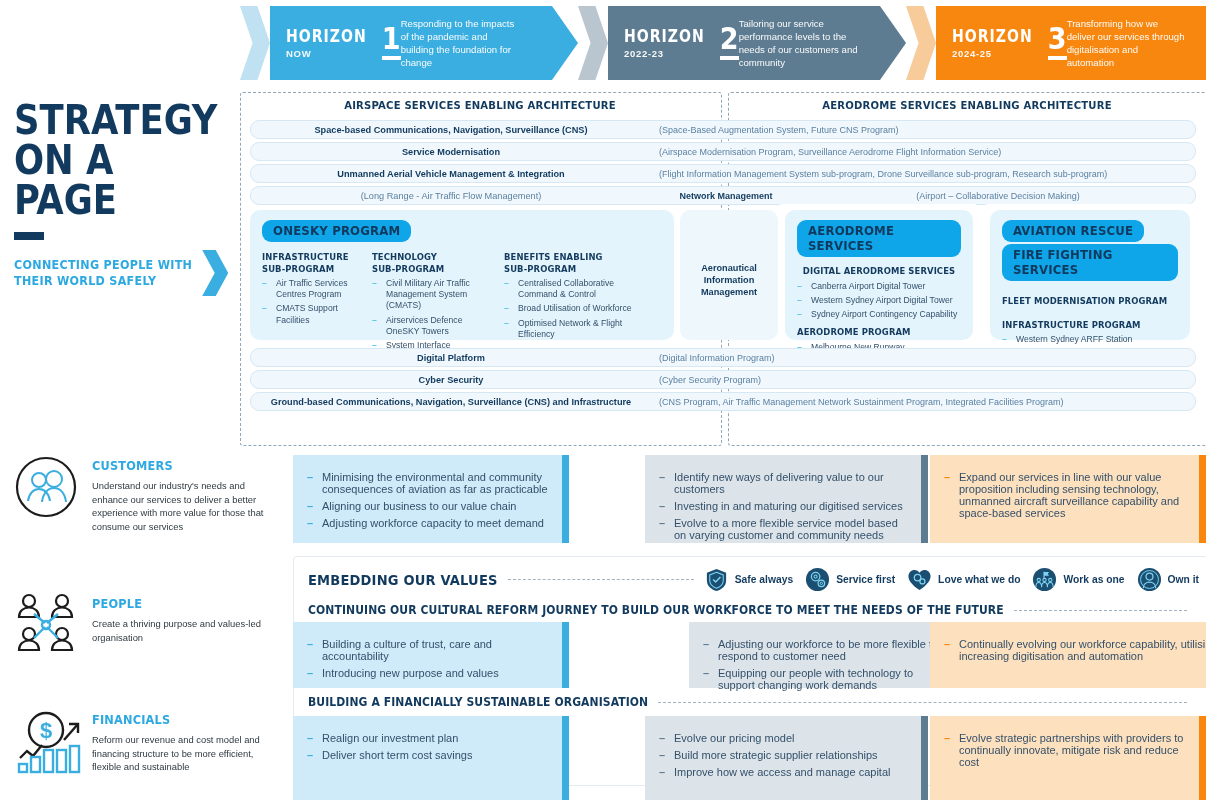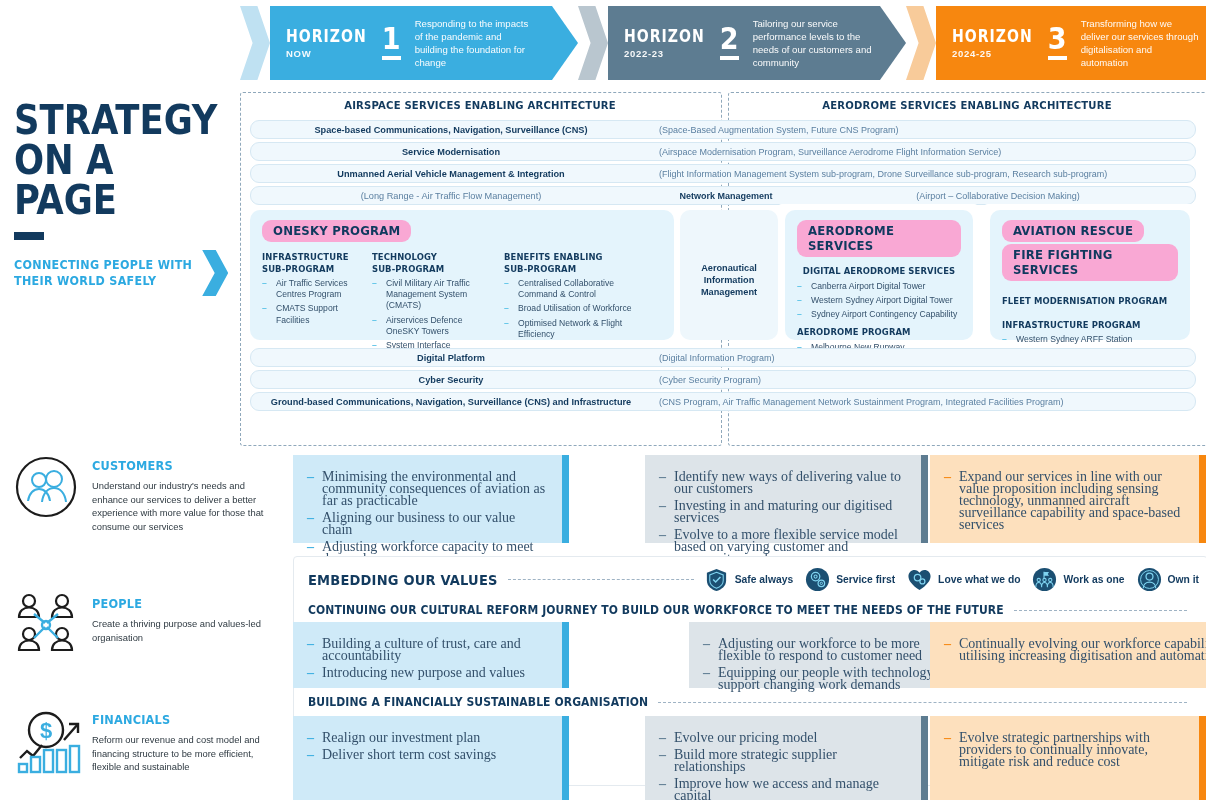--- a/index.html
+++ b/index.html
@@ -35,21 +35,21 @@
     font-family:"DejaVu Sans Condensed","Liberation Sans",sans-serif;
     font-weight:bold;font-size:17px;letter-spacing:1.1px;line-height:18px;
     transform:scaleX(0.92);transform-origin:left;
   }
   .hzword .sub{font-size:9.5px;font-weight:bold;letter-spacing:.7px;margin-top:3px;opacity:.95;}
   .hznum{
     color:#fff;font-size:30px;font-weight:bold;line-height:26px;
     border-bottom:4px solid #fff;padding-bottom:4px;margin-top:-1px;
     font-family:"DejaVu Sans Condensed","Liberation Sans",sans-serif;
   }
-  .hzdesc{color:#ffffff;font-size:9.6px;line-height:13.2px;margin-left:14px;max-width:120px;opacity:.97;}
+  .hzdesc{color:#ffffff;font-size:9.6px;line-height:13.2px;max-width:120px;opacity:.97;}
   .hz2 .hzdesc{max-width:128px;}
   .hz3 .hzdesc{max-width:118px;}
 
   
   .soap{position:absolute;left:14px;top:100px;width:220px;}
   .soap h1{
     margin:0;font-family:"DejaVu Sans Condensed","Liberation Sans",sans-serif;
     font-weight:bold;font-size:41px;line-height:40px;color:#123a5e;
     letter-spacing:0px;transform:scaleX(0.96);transform-origin:left;
   }
@@ -83,21 +83,21 @@
   .bar .l{width:400px;text-align:center;font-weight:bold;font-size:9.2px;color:#123a5e;}
   .bar .r{flex:1;padding-left:8px;font-size:9px;color:#5a7fa0;}
   .bar.flip .l{font-weight:normal;color:#5a7fa0;}
   .bar.flip .r{font-weight:bold;color:#123a5e;text-align:center;padding-left:0;width:150px;flex:none;}
   .bar.flip .r2{flex:1;font-size:9px;color:#5a7fa0;text-align:center;}
 
   .panel{
     position:absolute;background:#e4f4fc;border-radius:10px;box-sizing:border-box;padding:10px 12px;
   }
   .pill{
-    display:inline-block;background:#f9a8d4;color:#10395e;border-radius:9px;
+    display:inline-block;background:#0ea5e9;color:#10395e;border-radius:9px;
     padding:3px 11px 4px 11px;font-family:"DejaVu Sans Condensed","Liberation Sans",sans-serif;
     font-weight:bold;font-size:13px;letter-spacing:.2px;
   }
   .subhead{
     font-family:"DejaVu Sans Condensed","Liberation Sans",sans-serif;
     font-weight:bold;font-size:9.4px;color:#123a5e;line-height:11.5px;letter-spacing:.1px;
   }
   ul.dash{list-style:none;margin:4px 0 0 0;padding:0;}
   ul.dash li{
     position:relative;padding-left:14px;font-size:8.6px;line-height:11.2px;
@@ -114,21 +114,21 @@
   
   .pillar-icon{position:absolute;}
   .pillar-txt{position:absolute;}
   .pillar-txt h3{
     margin:0 0 6px 0;color:#2ca9e1;font-size:12.6px;font-weight:bold;letter-spacing:.2px;
     font-family:"DejaVu Sans Condensed","Liberation Sans",sans-serif;
   }
   .pillar-txt p{margin:0;font-size:9.4px;line-height:13.5px;color:#2f3a42;}
 
   .cbox{position:absolute;box-sizing:border-box;padding:12px 14px 10px 14px;}
-  .cbox ul.dash li{font-size:14px;line-height:12px;color:#33506b;margin-bottom:5px;padding-left:15px;font-family:Liberation Serif, serif;}
+  .cbox ul.dash li{font-size:11px;line-height:12px;color:#33506b;margin-bottom:5px;padding-left:15px;}
   .cbox.blue{background:#cfeaf8;border-right:7px solid #3aaee0;}
   .cbox.grey{background:#dde4e9;border-right:7px solid #5d7c91;}
   .cbox.orange{background:#fde0bd;border-right:7px solid #f7870f;}
   .cbox.blue ul.dash li:before{color:#3aaee0;}
   .cbox.grey ul.dash li:before{color:#5d7c91;}
   .cbox.orange ul.dash li:before{color:#f7870f;}
 
   
   .valpanel{
     position:absolute;left:293px;top:556px;width:913px;height:228px;

